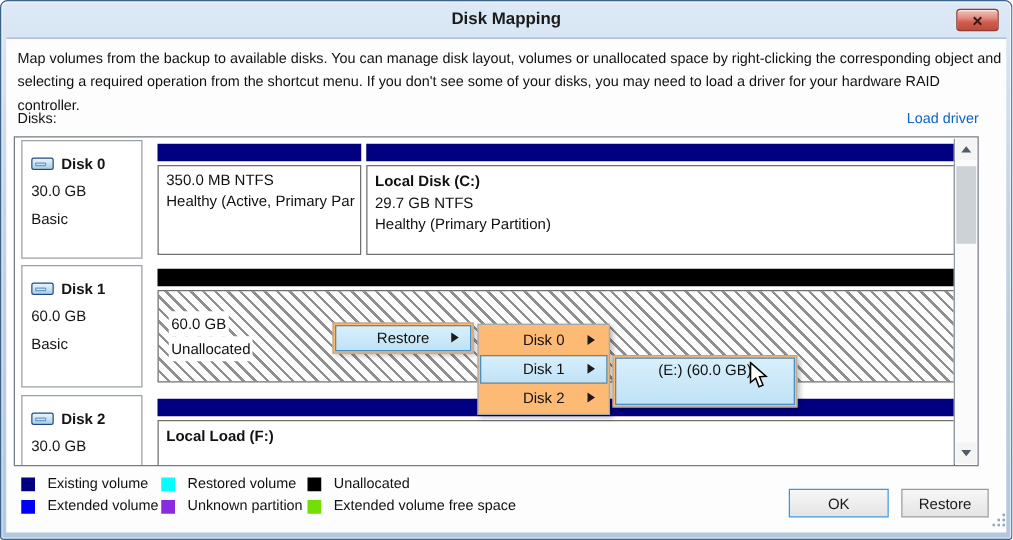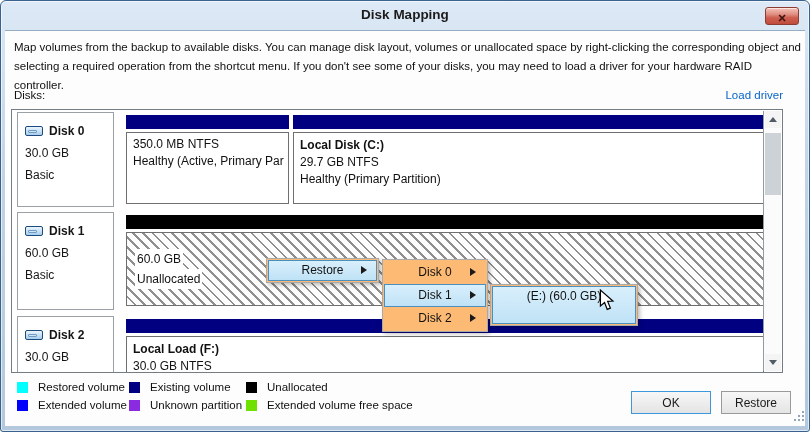--- a/index.html
+++ b/index.html
@@ -206,21 +206,20 @@
             <b>Disk 2</b>
           </div>
           <div class="row-line">30.0 GB</div>
           <div class="row-line">Basic</div>
         </div>
         <div class="part-area">
           <div class="pcell" style="left:0;width:638px;">
             <div class="pbar" style="background: rgb(0, 0, 128);"></div>
             <div class="pbox">
               <div class="pname">Local Load (F:)</div>
-              <div class="pline">30.0 GB NTFS</div>
             </div>
           </div>
         </div>
       </div>
 
       <div class="scrollbar">
         <div class="scroll-btn up">
             <span class="tri-up"></span>
           </div>
         <div class="scroll-thumb"></div>
@@ -265,26 +264,26 @@
     </div>
 
     <div class="cursor" style="left:594px;top:258px;">
       <svg width="16" height="23" viewBox="0 0 14 21">
         <path d="M1,1 L1,15.5 L4.8,12.4 L7.2,18.6 L10.1,17.4 L7.6,11.3 L12.4,11 Z" fill="#ffffff" stroke="#000000" stroke-width="1.1"></path>
       </svg>
     </div>
 
     <div class="legend-row" style="top:350px;">
       <div class="legend-item">
+        <span class="sw" style="background: rgb(0, 0, 128);"></span>
+        <span class="lbl">Existing volume</span>
+      </div>
+      <div class="legend-item">
         <span class="sw" style="background: rgb(0, 255, 255);"></span>
         <span class="lbl">Restored volume</span>
-      </div>
-      <div class="legend-item">
-        <span class="sw" style="background: rgb(0, 0, 128);"></span>
-        <span class="lbl">Existing volume</span>
       </div>
       <div class="legend-item">
         <span class="sw" style="background: rgb(0, 0, 0);"></span>
         <span class="lbl">Unallocated</span>
       </div>
     </div>
     <div class="legend-row" style="top:368px;">
       <div class="legend-item">
         <span class="sw" style="background: rgb(0, 0, 255);"></span>
         <span class="lbl">Extended volume</span>

